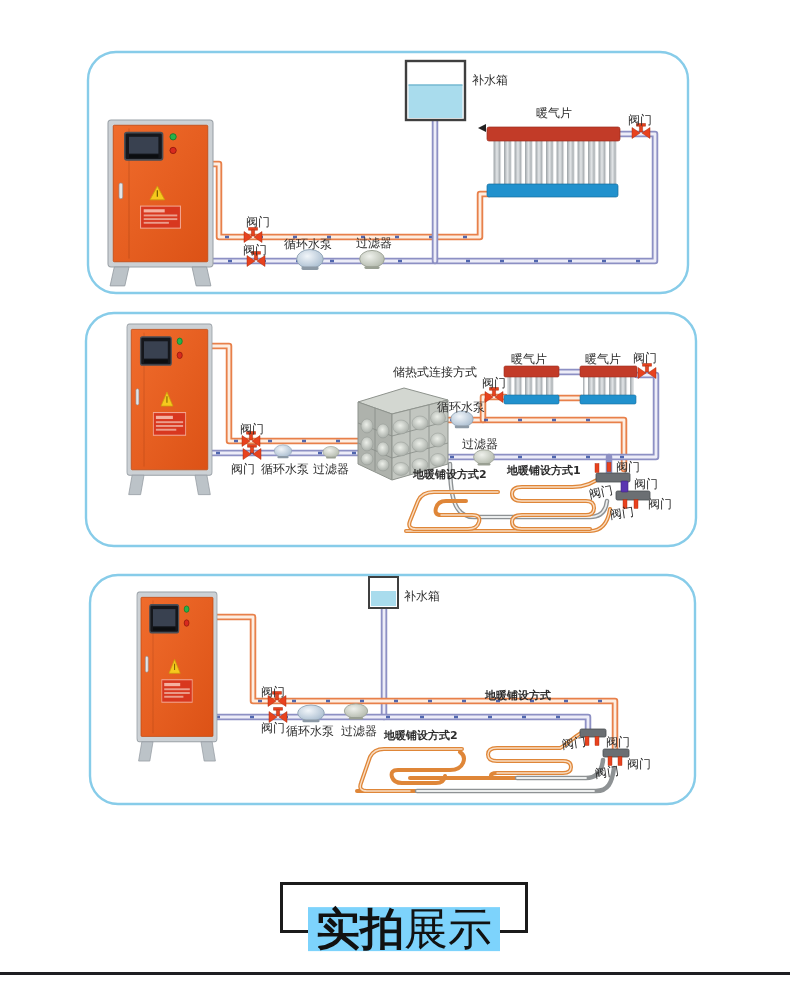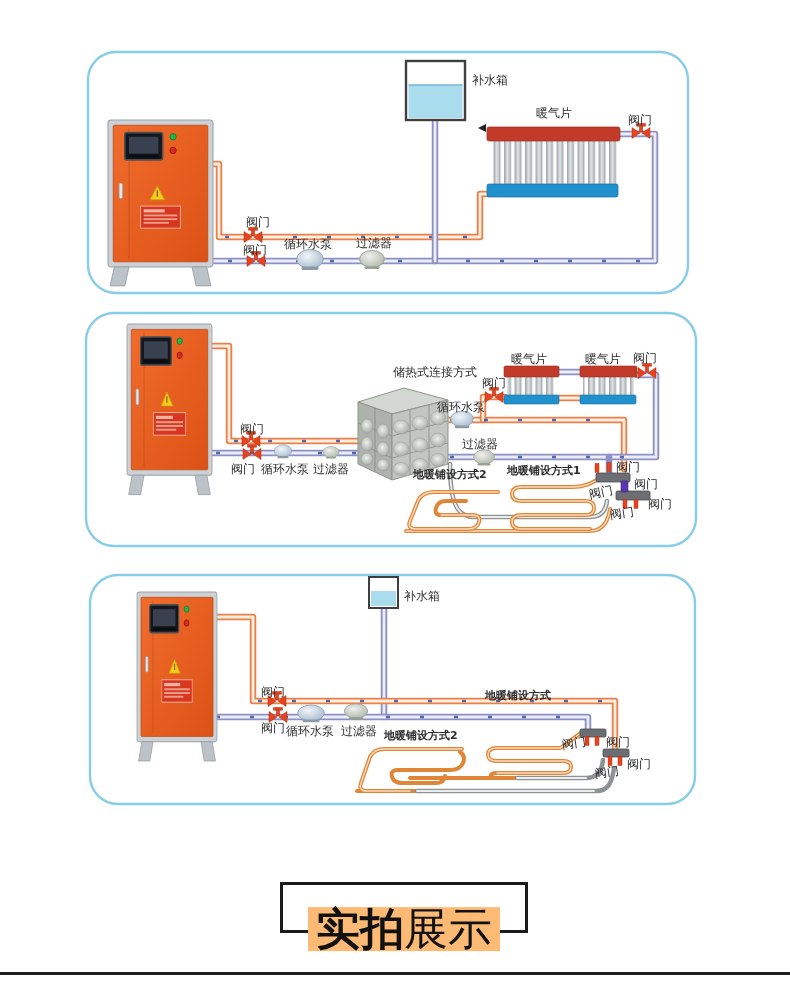--- a/index.html
+++ b/index.html
@@ -18,21 +18,21 @@
   .pa{stroke:#3f58a6;stroke-width:2.6;fill:none;stroke-dasharray:4 30;stroke-linecap:butt;opacity:.9;}
   .panelrect{fill:#ffffff;stroke:#87cce9;stroke-width:2.4;}
   
   .lbl{position:absolute;font-size:12px;line-height:1.15;color:#2b2b2b;white-space:nowrap;}
   .lblsm{position:absolute;font-size:11px;line-height:1.1;color:#2b2b2b;white-space:nowrap;font-weight:600;}
   .ptitle{position:absolute;font-size:20px;font-weight:bold;letter-spacing:1.2px;
           color:#3a5fa8;white-space:nowrap;}
   
   .banner-box{position:absolute;left:280px;top:882px;width:242px;height:45px;border:3px solid #1b1b1b;}
   .banner-text{position:absolute;left:50%;top:100%;transform:translate(-50%,-52%);
-               background:#fdba74;padding:0 8px;white-space:nowrap;
+               background:#7dd3fc;padding:0 8px;white-space:nowrap;
                font-size:44px;line-height:1;color:#111;}
   .banner-text .b1{font-weight:900;}
   .banner-text .b2{font-weight:400;}
   .bottom-rule{position:absolute;left:0;top:972px;width:790px;height:2.5px;background:#1e1e22;}
 </style>
 </head>
 <body>
 
 <div class="page">
 

